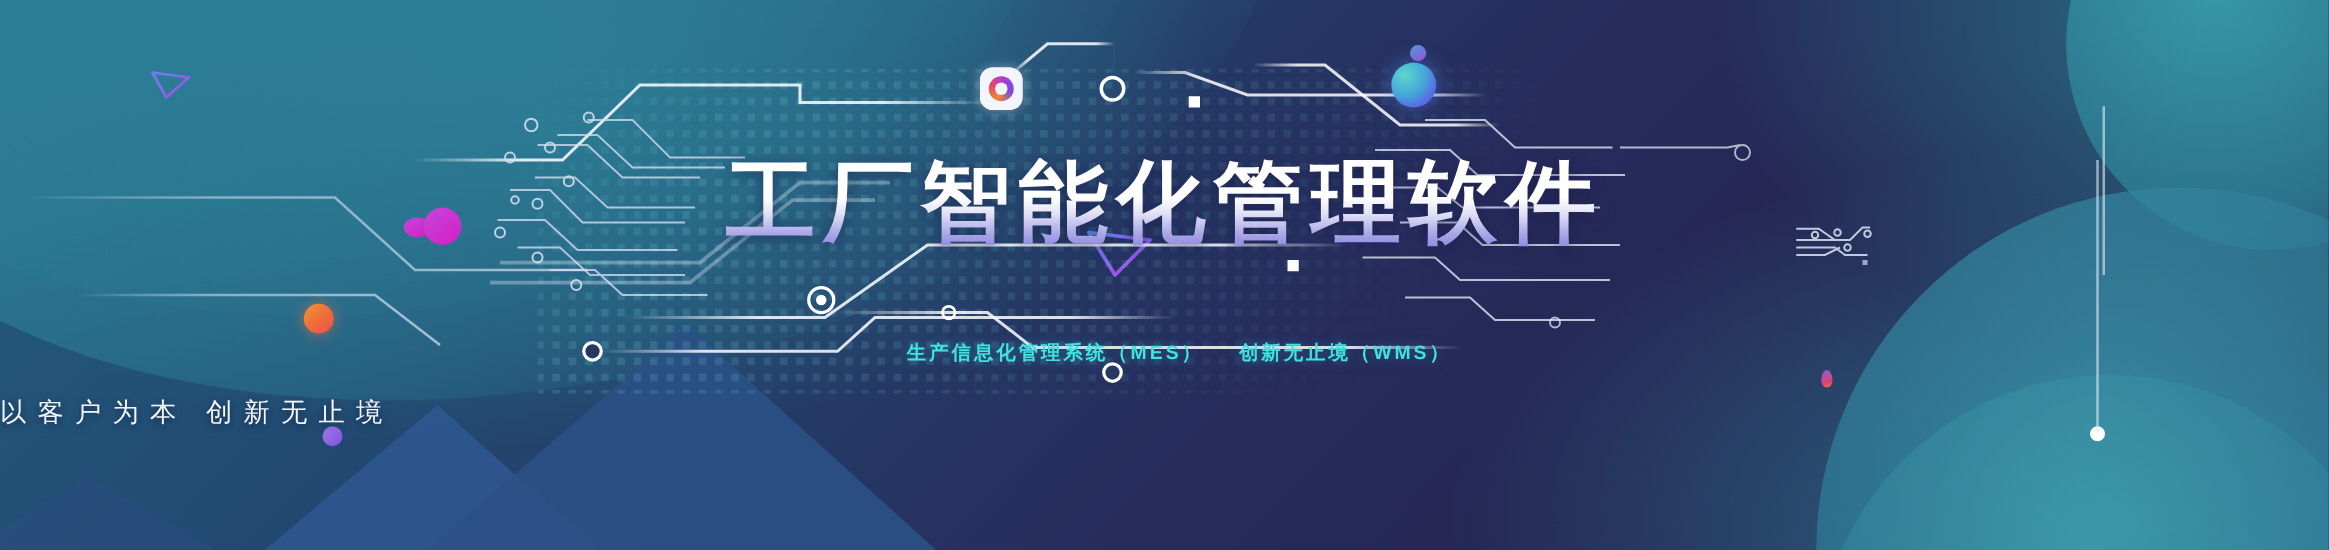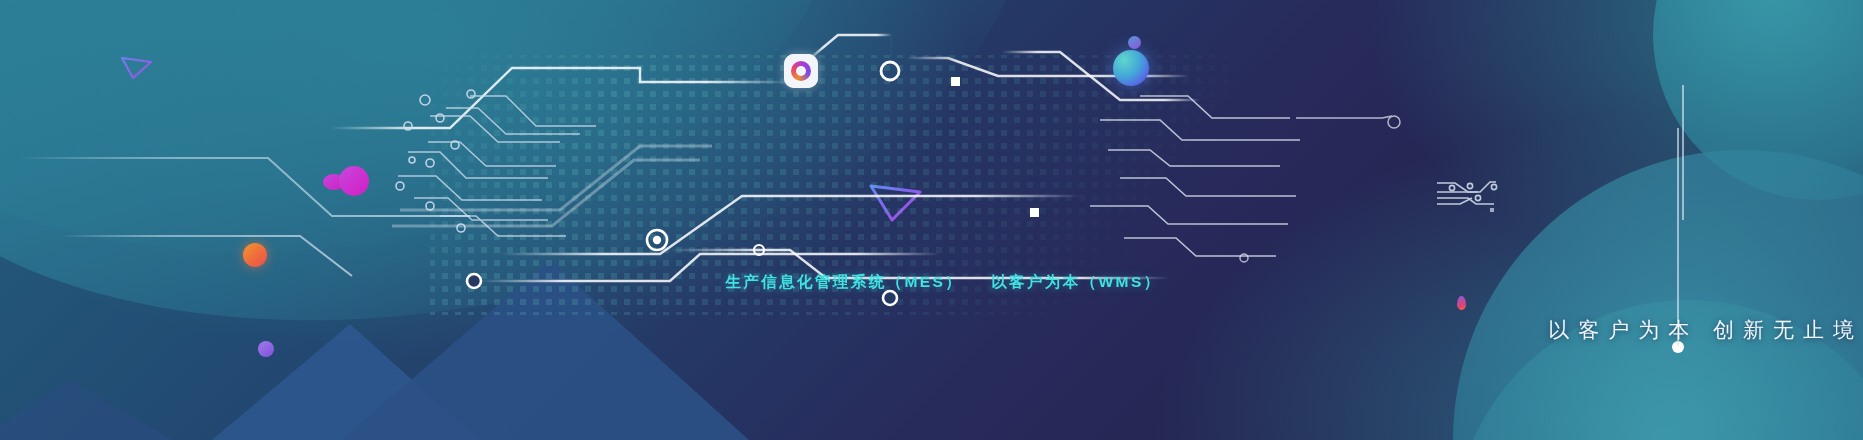--- a/index.html
+++ b/index.html
@@ -159,21 +159,21 @@
     font-size:15.5px;
     font-weight:700;
     letter-spacing:2.4px;
     color:#3ee3e2;
     text-shadow:0 0 10px rgba(62,227,226,.35);
   }
 
   .tagline{
     position:absolute;
     left:0; right:0; top:316px;
-    text-align:right;
+    text-align:left;
     font-size:21px;
     font-weight:400;
     letter-spacing:9px;
     color:#f2f5fb;
     text-shadow:0 1px 6px rgba(12,18,56,.6);
     white-space:nowrap;
   }
 </style>
 </head>
 <body>
@@ -344,21 +344,22 @@
     </svg>
   </div>
 
   <div class="chip" style="left:784px;top:54px;">
     <div class="chip-core"></div>
   </div>
 
   <div class="sphere sphere-small"></div>
   <div class="sphere sphere-main"></div>
 
+  <h1 class="title">工厂智能化管理软件</h1>
 
   <div class="subtitle-row">
     <span class="subtitle-item">生产信息化管理系统（MES）</span>
-    <span class="subtitle-item">以客户为本（WMS）</span>
+    <span class="subtitle-item">创新无止境（WMS）</span>
   </div>
 
   <div class="tagline">以客户为本 创新无止境</div>
 
 </div>
 
 </body></html>

